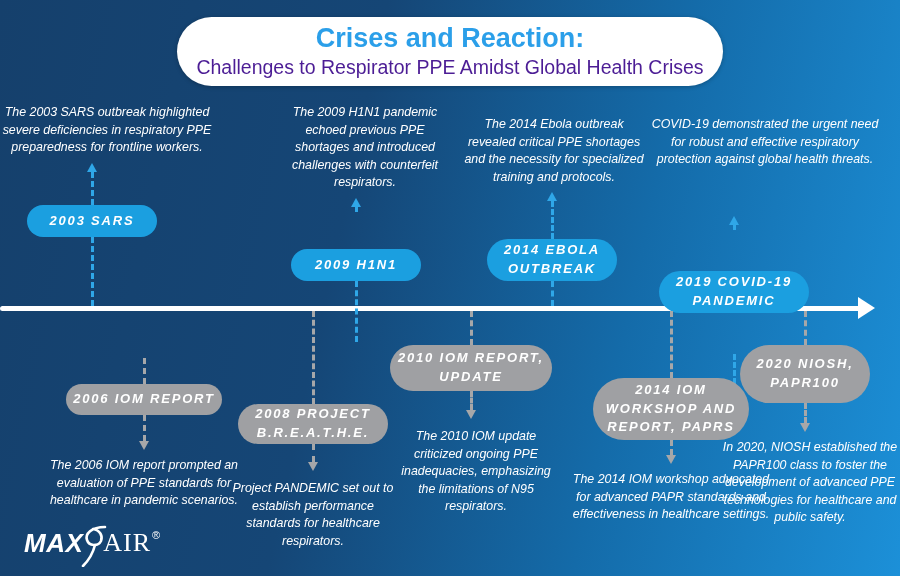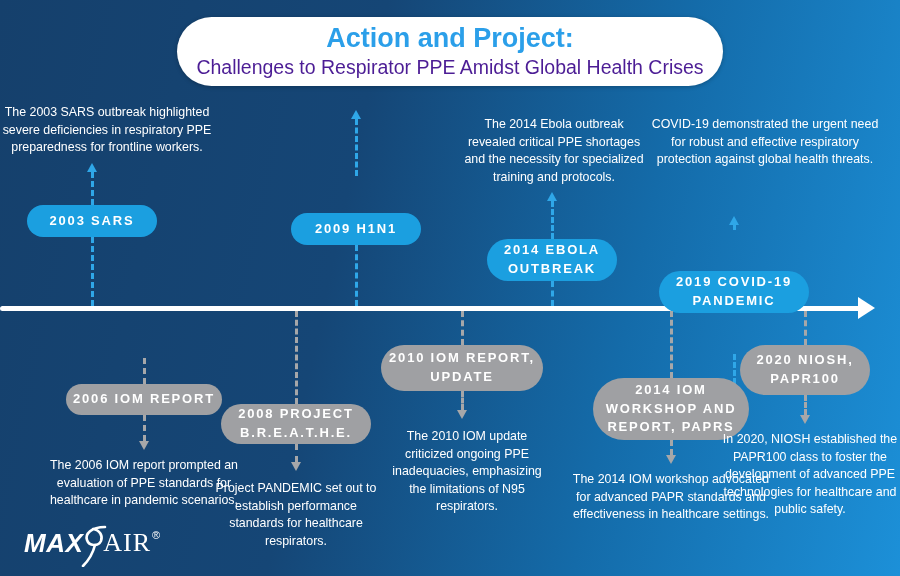--- a/index.html
+++ b/index.html
@@ -22,21 +22,21 @@
   }
   .title-heading{font-size:27px;font-weight:700;color:#2b9fe9;line-height:1.1;margin:0;}
   .title-sub{font-size:19.5px;font-weight:500;color:#4c1d95;line-height:1.15;margin:2px 0 0 0;}
 
   
   .axis-line{position:absolute;left:0;top:306px;width:862px;height:5px;background:#ffffff;border-radius:3px;}
   .axis-head{position:absolute;left:858px;top:297px;width:0;height:0;
     border-top:11px solid transparent;border-bottom:11px solid transparent;border-left:17px solid #ffffff;}
 
   
-  .event{position:absolute;display:flex;flex-direction:column;align-items:center;}
+  .event{position:absolute;display:flex;flex-direction:column;align-items:center;font-style:italic;}
   .desc{
     flex:none;align-self:center;margin:0;
     font-size:12.4px;line-height:1.42;color:#ffffff;text-align:center;font-weight:500;
   }
   .pill{
     flex:none;display:flex;align-items:center;justify-content:center;
     border-radius:999px;box-sizing:border-box;padding:0 6px;
   }
   .pill-blue{background:#1b9fe0;}
   .pill-gray{background:#9fa0a3;}
@@ -77,77 +77,78 @@
   .event-top .grow-seg{margin-top:6px;}
 
   
   .event-bottom{top:311px;}
   .ev-b1{left:66px;width:156px;margin-top:47px;}
   .ev-b1 .dash-top{height:26px;}
   .ev-b1 .pill{width:156px;height:31px;}
   .ev-b1 .dash-mid{height:26px;}
   .ev-b1 .desc{width:200px;margin-top:7px;}
 
-  .ev-b2{left:221px;width:150px;}
+  .ev-b2{left:238px;width:150px;}
   .ev-b2 .dash-top{height:93px;}
   .ev-b2 .pill{width:150px;height:40px;}
   .ev-b2 .dash-mid{height:18px;}
   .ev-b2 .desc{width:172px;margin-top:9px;}
 
-  .ev-b3{left:381px;width:162px;}
+  .ev-b3{left:390px;width:162px;}
   .ev-b3 .dash-top{height:34px;}
   .ev-b3 .pill{width:162px;height:46px;}
   .ev-b3 .dash-mid{height:19px;}
   .ev-b3 .desc{width:162px;margin-top:9px;transform:translateX(5px);}
 
   .ev-b4{left:593px;width:156px;}
   .ev-b4 .dash-top{height:67px;}
   .ev-b4 .pill{width:156px;height:62px;}
   .ev-b4 .dash-mid{height:15px;}
   .ev-b4 .desc{width:200px;margin-top:7px;}
 
   .ev-b5{left:740px;width:130px;}
   .ev-b5 .dash-top{height:34px;}
-  .ev-b5 .pill{width:130px;height:50px;}
+  .ev-b5 .pill{width:130px;height:58px;}
   .ev-b5 .dash-mid{height:20px;}
   .ev-b5 .desc{width:178px;margin-top:7px;transform:translateX(5px);}
 
   
   .logo{position:absolute;left:24px;top:522px;display:flex;align-items:center;color:#ffffff;}
   .logo-max{font-size:26px;font-weight:900;font-style:italic;letter-spacing:.5px;line-height:1;}
   .logo-swoosh{margin:0 -5px 0 -3px;position:relative;top:3px;}
   .logo-air{font-family:"Liberation Serif","DejaVu Serif",serif;font-size:26px;font-weight:400;letter-spacing:1px;line-height:1;}
   .logo-reg{font-size:11px;position:relative;top:-8px;margin-left:1px;}
 </style>
 </head>
 <body>
 
 <div class="canvas">
 
   <div class="title-box">
-    <p class="title-heading">Action and Project:</p>
+    <p class="title-heading">Crises and Reaction:</p>
     <p class="title-sub">Challenges to Respirator PPE Amidst Global Health Crises</p>
   </div>
 
   <div class="axis-line"></div>
   <div class="axis-head"></div>
 
   <div class="event event-top ev-t1">
     <p class="desc">The 2003 SARS outbreak highlighted severe deficiencies in respiratory PPE preparedness for frontline workers.</p>
     <div class="grow-seg">
       <span class="arrow arrow-up-blue"></span>
       <span class="dash dash-blue"></span>
     </div>
     <div class="pill pill-blue">
       <span class="pill-label">2003 SARS</span>
     </div>
     <span class="dash dash-blue dash-bottom"></span>
   </div>
 
   <div class="event event-top ev-t2">
+    <p class="desc">The 2009 H1N1 pandemic echoed previous PPE shortages and introduced challenges with counterfeit respirators.</p>
     <div class="grow-seg">
       <span class="arrow arrow-up-blue"></span>
       <span class="dash dash-blue"></span>
     </div>
     <div class="pill pill-blue">
       <span class="pill-label">2009 H1N1</span>
     </div>
     <span class="dash dash-blue dash-bottom"></span>
   </div>
 

